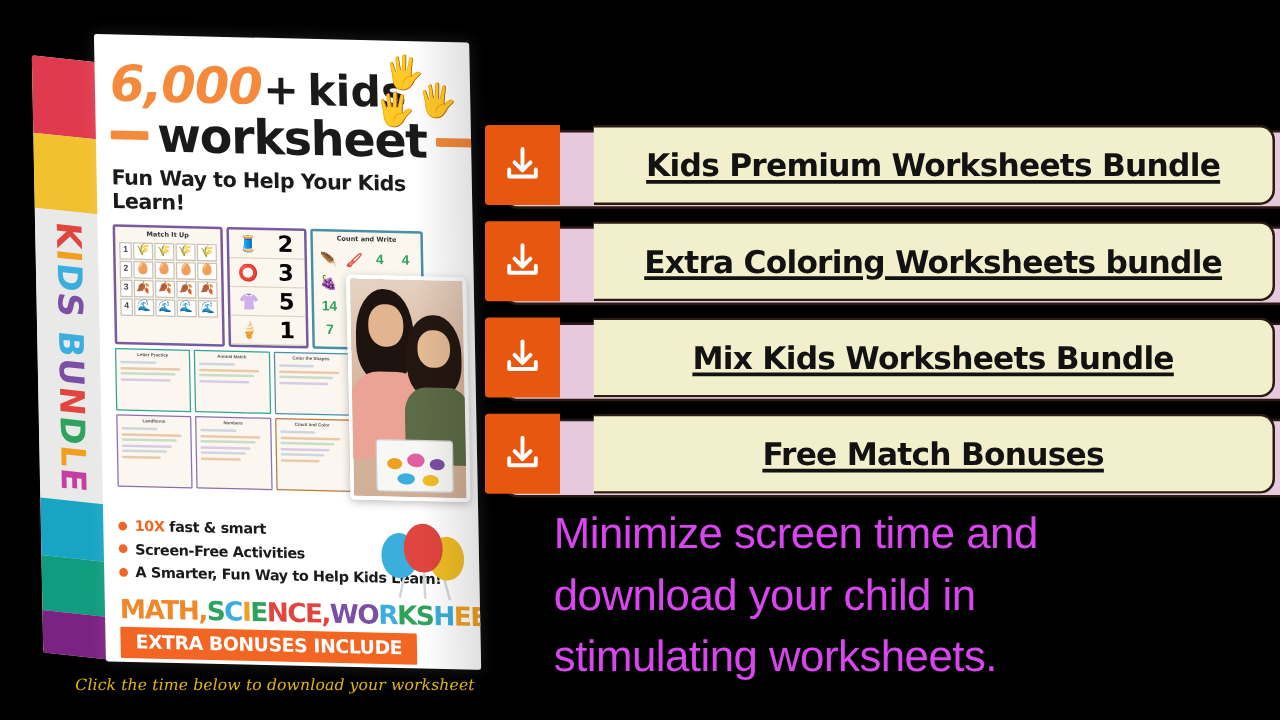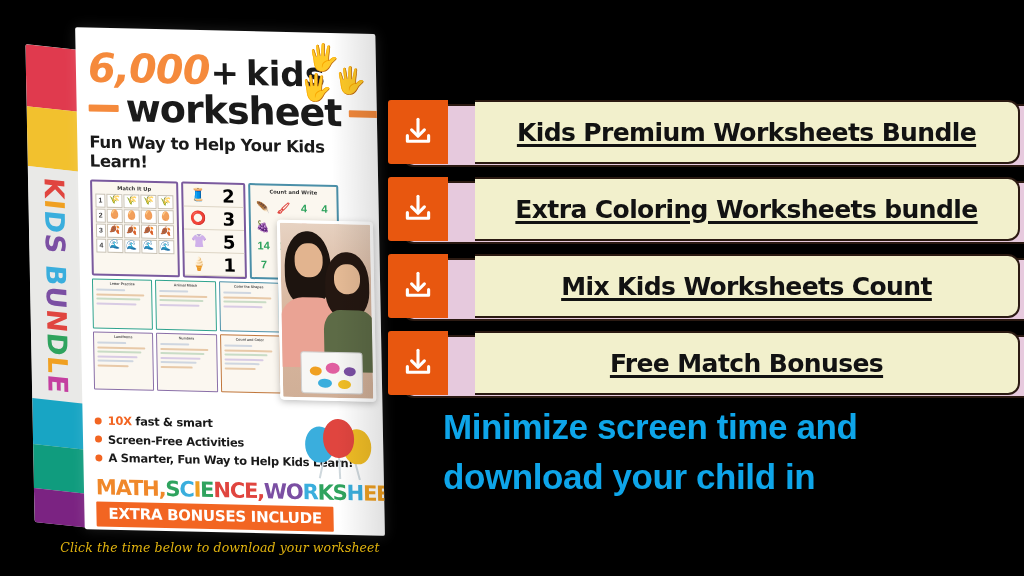--- a/index.html
+++ b/index.html
@@ -252,23 +252,23 @@
     text-decoration-thickness: 2.5px;
     text-underline-offset: 3px;
     white-space: nowrap;
   }
 
   
   .tagline {
     position: absolute;
     left: 443px; top: 402px;
     width: 530px;
-    color: #0ea5e9;
+    color: #d946ef;
     font-size: 35px;
-    font-weight: bold;
+    font-weight: normal;
     line-height: 1.42;
     letter-spacing: -0.4px;
   }
 </style>
 </head>
 <body>
 
 <div id="stage">
 
 
@@ -580,21 +580,21 @@
         <div class="btn-shadow"></div>
         <div class="btn-main">
           <div class="btn-icon">
             <svg viewBox="0 0 24 24" fill="none" stroke="#ffffff" stroke-width="2.2" stroke-linecap="round" stroke-linejoin="round">
               <path d="M12 3v11"></path>
               <path d="M7.5 10.5 12 15l4.5-4.5"></path>
               <path d="M4.5 14.5v4h15v-4"></path>
             </svg>
           </div>
           <div class="btn-label">
-            <span class="btn-text">Mix Kids Worksheets Count</span>
+            <span class="btn-text">Mix Kids Worksheets Bundle</span>
           </div>
         </div>
       </div>
       <div class="btn-row">
         <div class="btn-shadow"></div>
         <div class="btn-main">
           <div class="btn-icon">
             <svg viewBox="0 0 24 24" fill="none" stroke="#ffffff" stroke-width="2.2" stroke-linecap="round" stroke-linejoin="round">
               <path d="M12 3v11"></path>
               <path d="M7.5 10.5 12 15l4.5-4.5"></path>
@@ -604,15 +604,16 @@
           <div class="btn-label">
             <span class="btn-text">Free Match Bonuses</span>
           </div>
         </div>
       </div>
     </div>
 
   <div class="tagline">
     <div>Minimize screen time and</div>
     <div>download your child in</div>
+    <div>stimulating worksheets.</div>
   </div>
 
 </div>
 
 </body></html>

